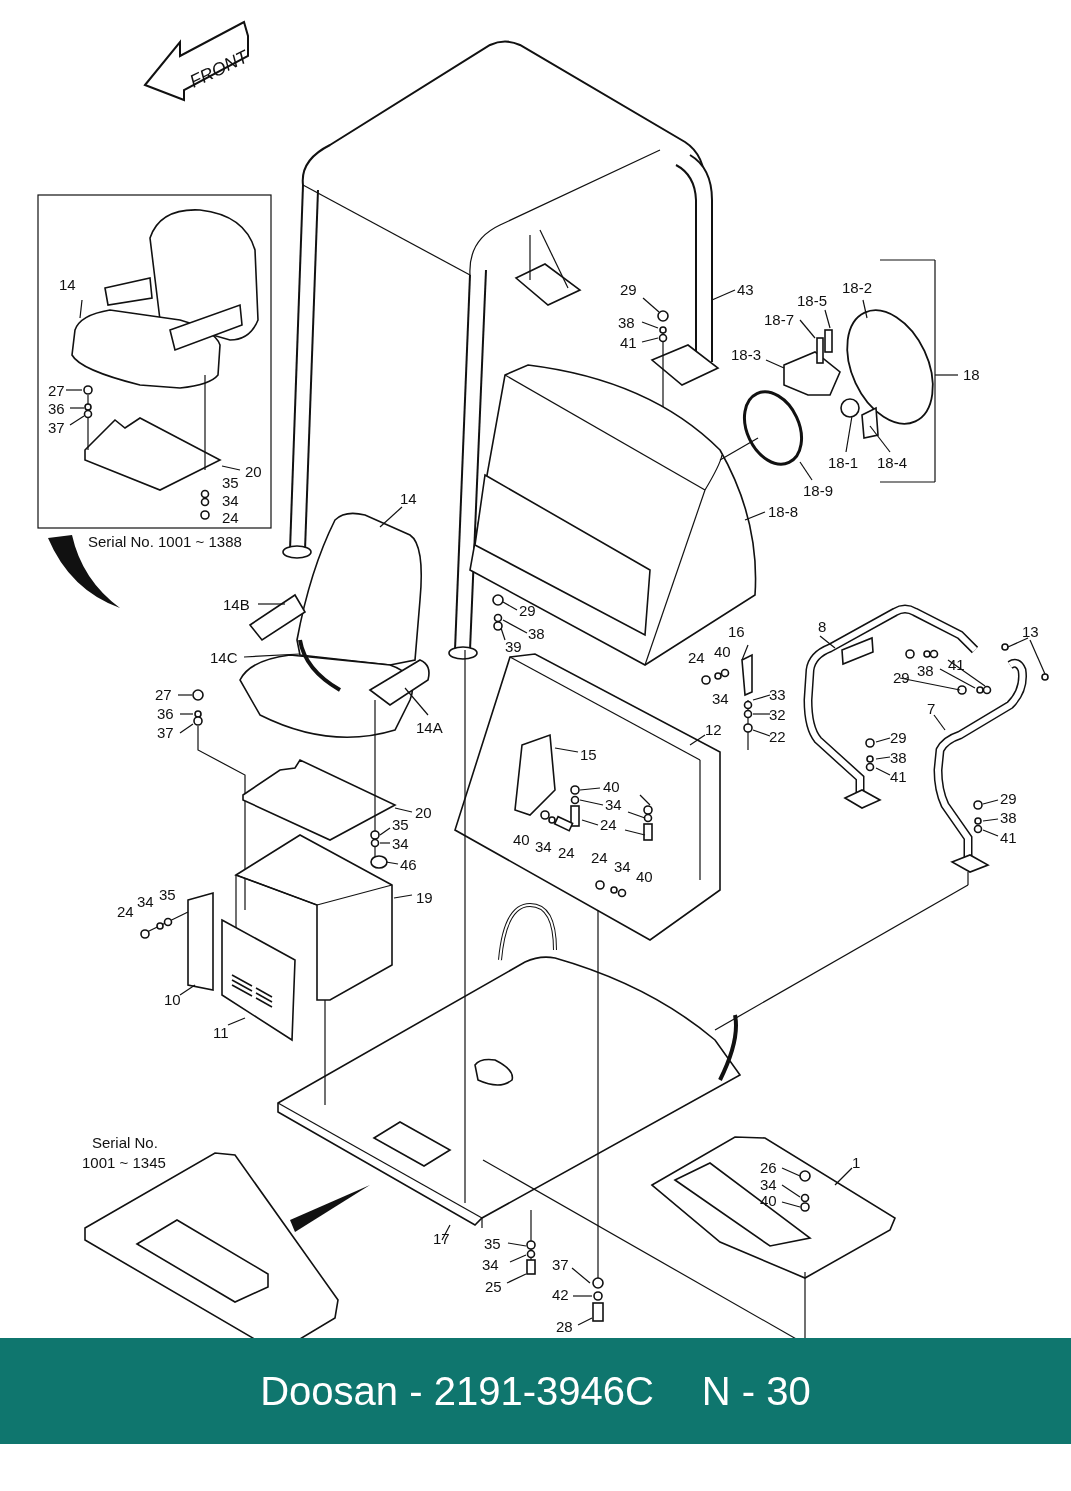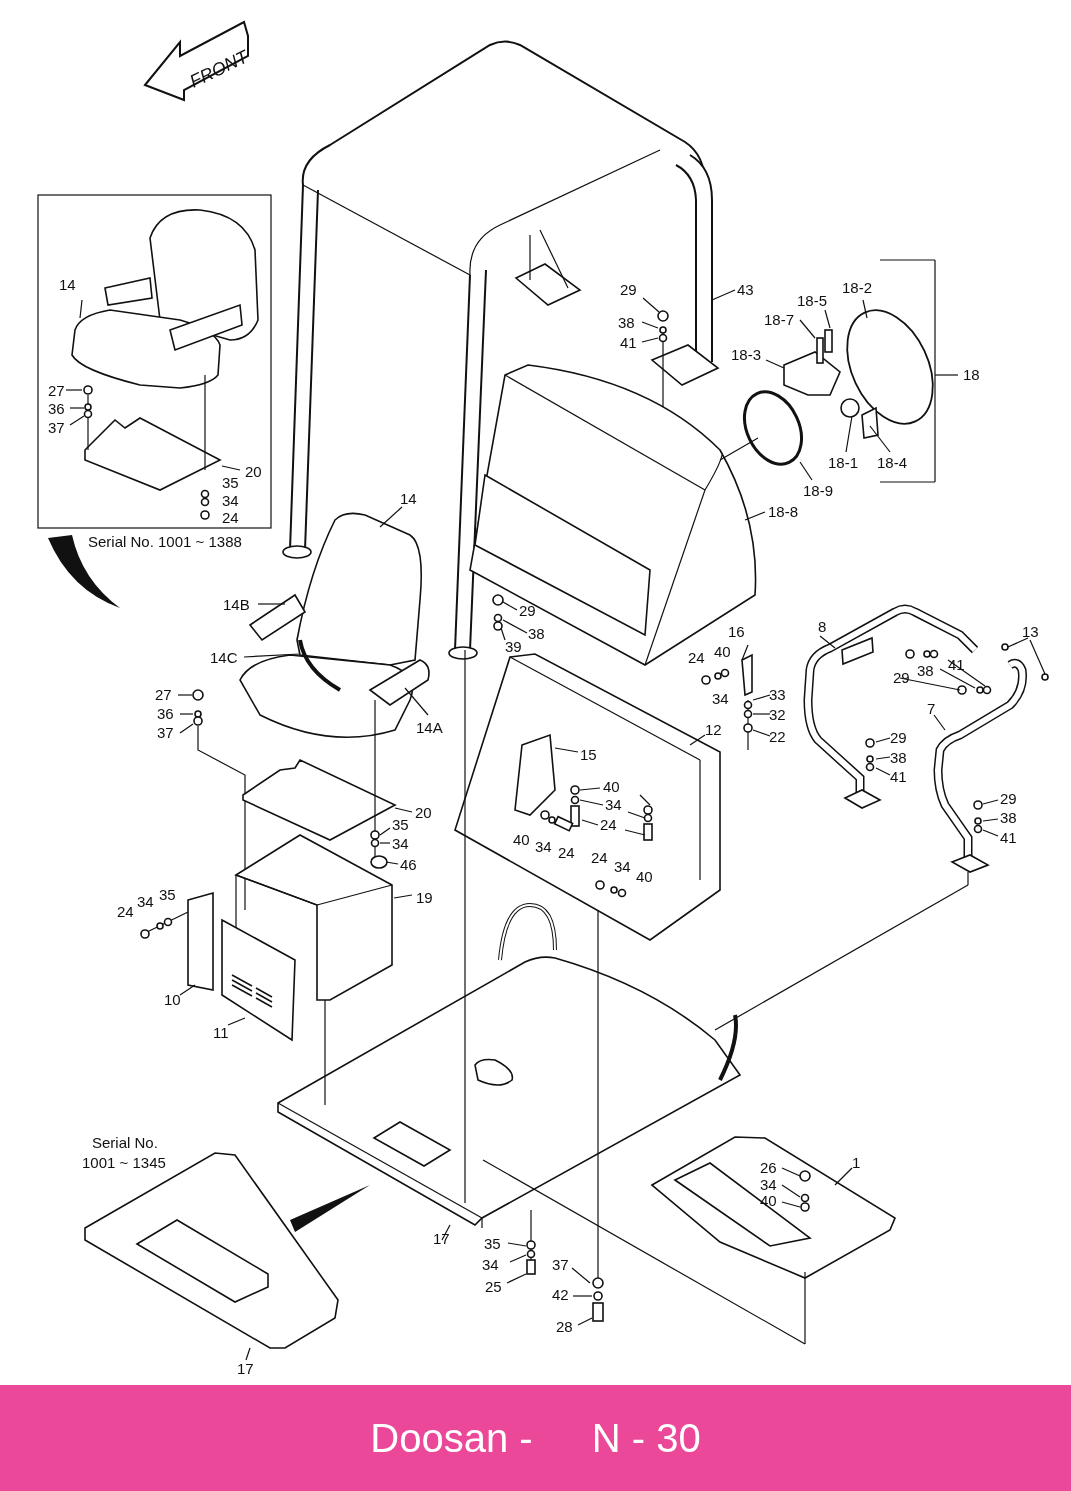--- a/index.html
+++ b/index.html
@@ -4,21 +4,21 @@
 <style>
   html,body{margin:0;padding:0;background:#fff;}
   body{width:1071px;height:1491px;position:relative;overflow:hidden;font-family:"Liberation Sans",sans-serif;}
   #canvas{position:absolute;left:0;top:0;width:1071px;height:1385px;}
   svg text{font-family:"Liberation Sans",sans-serif;fill:#111;}
   .lbl{font-size:15px;}
   .ser{font-size:15px;}
   .ln{stroke:#111;stroke-width:1.2;fill:none;}
   .thk{stroke:#111;stroke-width:2;fill:#fff;}
   .part{stroke:#111;stroke-width:1.6;fill:#fff;}
-  .footer{position:absolute;left:0;top:1385px;width:1071px;height:106px;background:#ec4899;display:flex;align-items:center;justify-content:center;}
+  .footer{position:absolute;left:0;top:1338px;width:1071px;height:106px;background:#0f766e;display:flex;align-items:center;justify-content:center;}
   .footer span{color:#fff;font-family:"Liberation Sans",sans-serif;font-size:40px;letter-spacing:0;}
   .footer .gap{display:inline-block;width:48px;}
 </style>
 </head>
 <body>
 
 <svg id="canvas" viewBox="0 0 1071 1385" xmlns="http://www.w3.org/2000/svg">
 
   <g>
     <polygon class="thk" points="145,85 180,42 180,56 244,22 248,36 248,56 184,90 184,100"></polygon>
@@ -390,15 +390,16 @@
   <text class="ser" x="92" y="1148">Serial No.</text>
   <text class="ser" x="82" y="1168">1001 ~ 1345</text>
   <text class="lbl" x="237" y="1374">17</text>
 </svg>
 
 <div class="footer">
   <span>Doosan</span>
   <span>&nbsp;</span>
   <span>-</span>
   <span>&nbsp;</span>
+  <span>2191-3946C</span>
   <span class="gap"></span>
   <span>N - 30</span>
 </div>
 
 </body></html>

